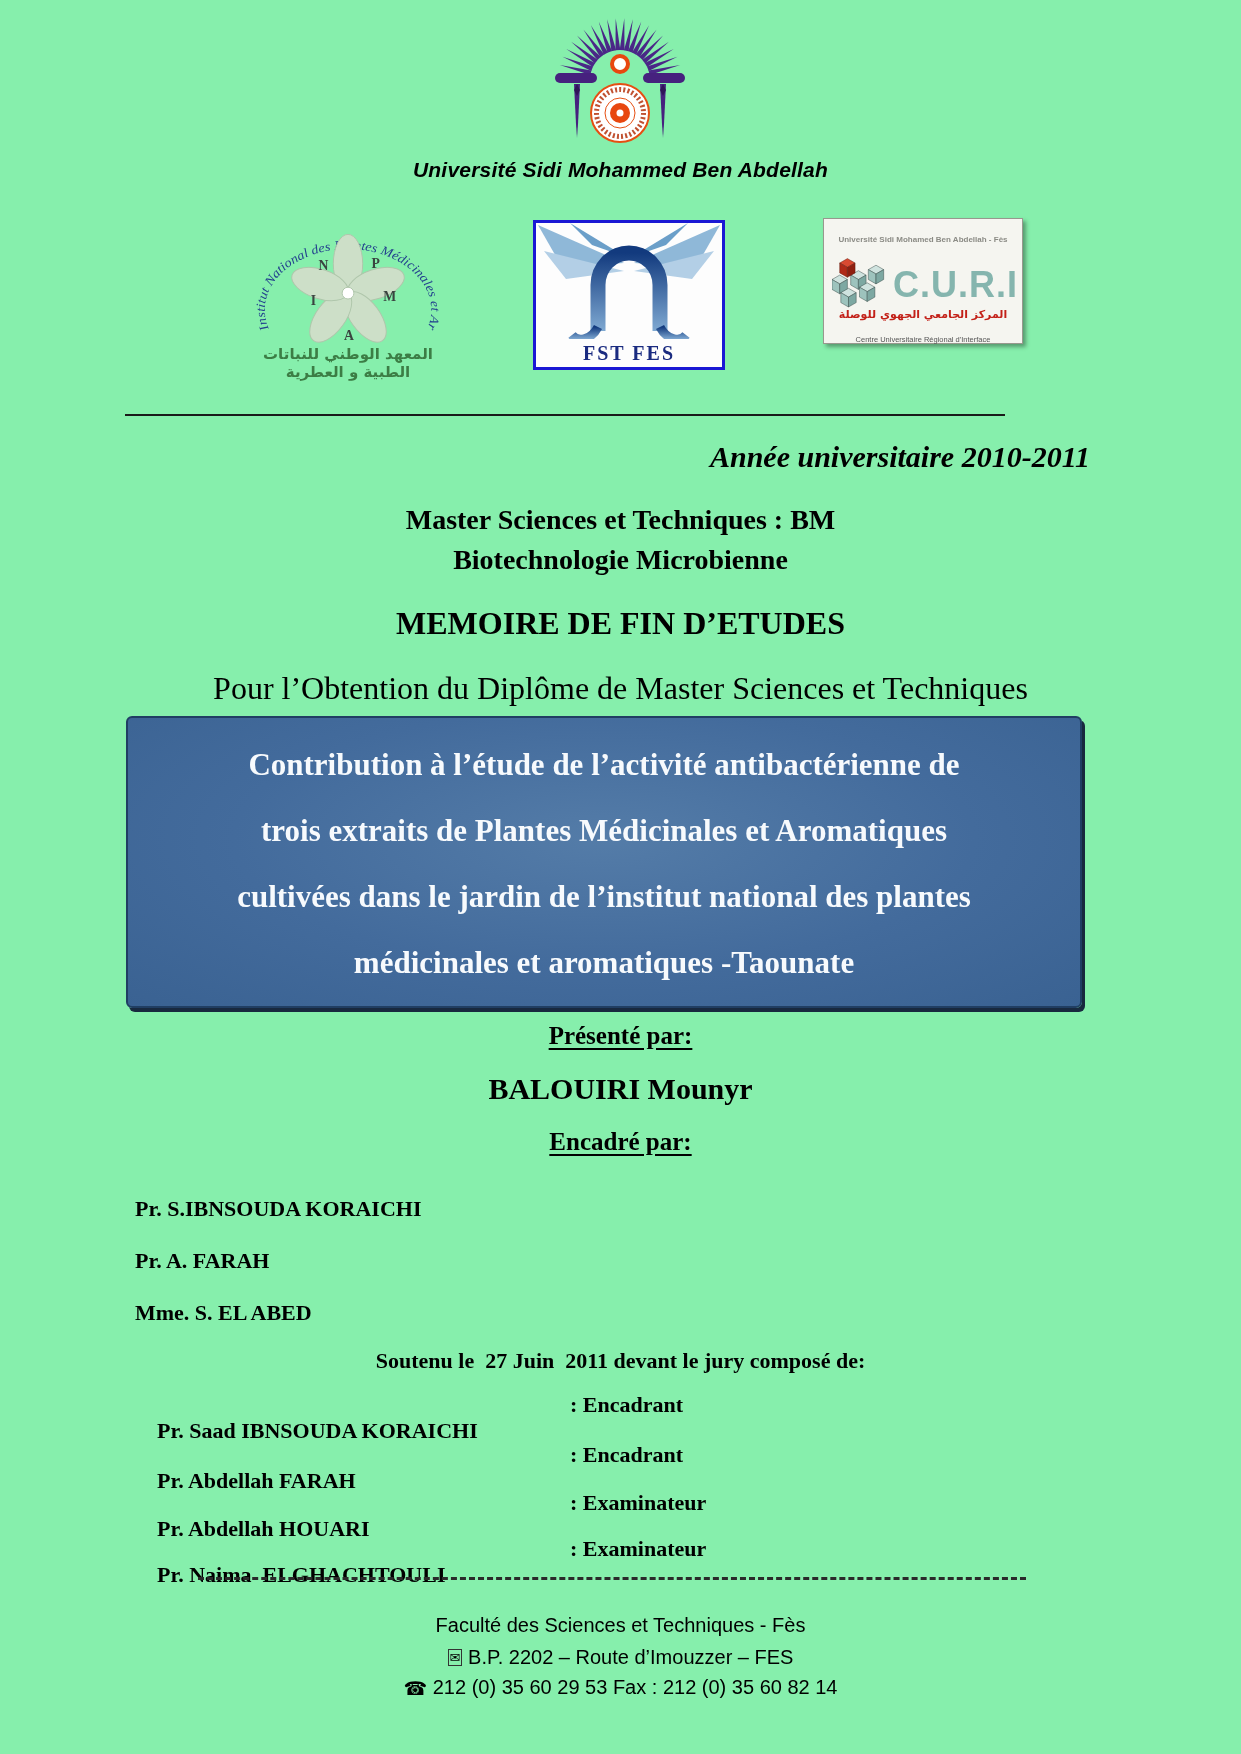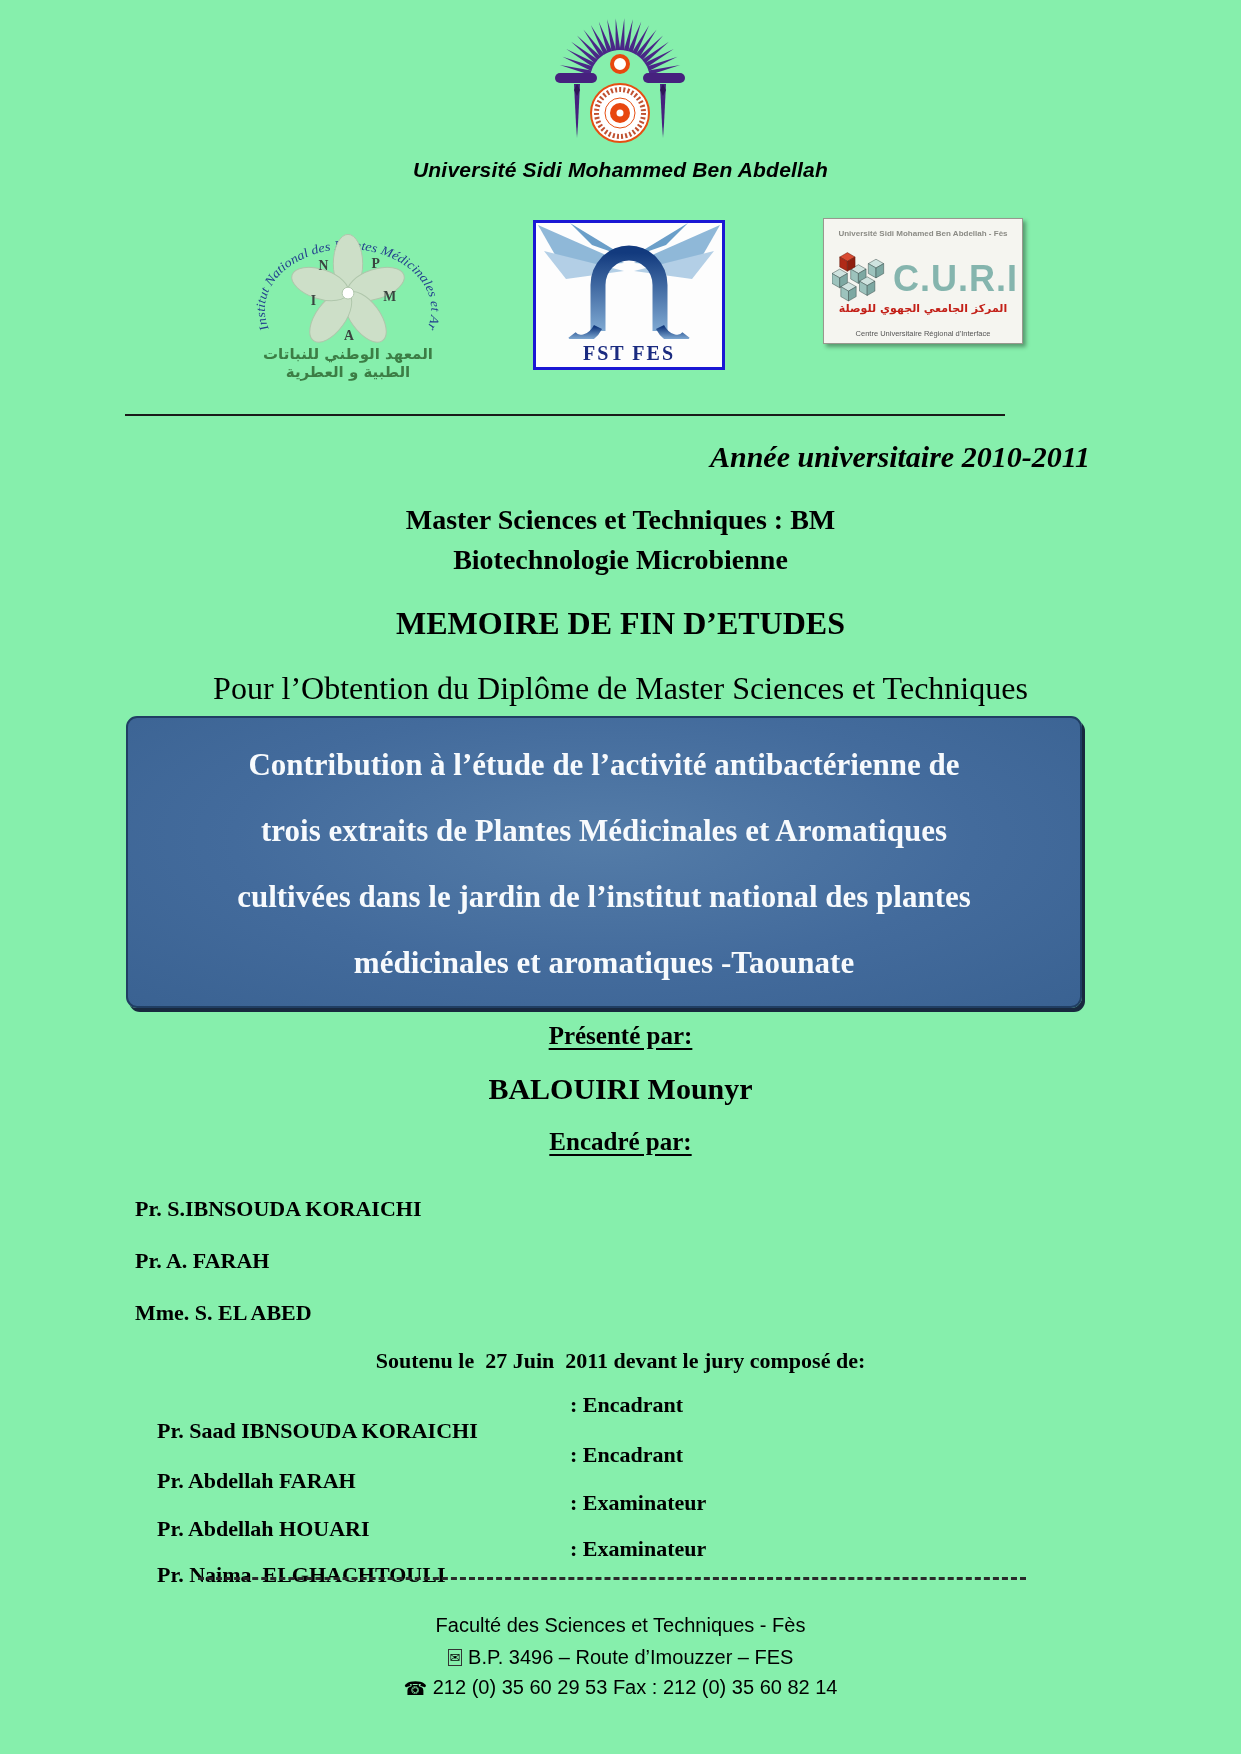--- a/index.html
+++ b/index.html
@@ -23,42 +23,42 @@
     font-size:15px; font-weight:bold; color:#3c7d45; font-family:"DejaVu Sans", sans-serif; }
   .ring-text { font-size:13px; font-style:italic; fill:#23418e; font-family:"Liberation Serif", serif; }
   .flower-letter { font-size:14px; font-weight:bold; fill:#3a4440; font-family:"Liberation Serif", serif; }
 
   .fst { left:533px; top:220px; width:186px; height:144px; border:3px solid #1a18d4; background:#fdfdfd; }
   .fst-label { position:absolute; left:0; bottom:2px; width:100%; text-align:center;
     font-size:20px; font-weight:bold; color:#1a2b80; letter-spacing:2px; }
 
   .curi { left:823px; top:218px; width:198px; height:124px; background:#f5f5f0;
     border:1px solid #98988e; box-shadow:3px 3px 4px rgba(0,0,0,0.35); }
-  .curi-header { margin-top:10px; text-align:center; font-family:"Liberation Sans", sans-serif;
+  .curi-header { margin-top:16px; text-align:center; font-family:"Liberation Sans", sans-serif;
     font-size:8px; font-weight:bold; color:#8b8b85; white-space:nowrap; overflow:hidden; }
   .curi-mid { display:flex; align-items:center; margin:2px 4px 0 8px; }
   .curi-acronym { font-family:"Liberation Sans", sans-serif; font-size:36px; font-weight:bold;
     color:#85b5ae; letter-spacing:1px; margin-left:6px; }
   .curi-arabic { text-align:center; font-size:11px; font-weight:bold; color:#c32018;
     margin-top:-16px; font-family:"DejaVu Sans", sans-serif; }
   .curi-caption { text-align:center; font-family:"Liberation Sans", sans-serif;
     font-size:7.5px; color:#555; margin-top:14px; }
 
   
   .top-rule { left:125px; top:414px; width:880px; border-top:2px solid #1a1a1a; }
   .annee { top:440px; left:0; width:1090px; text-align:right; position:absolute;
     font-size:30px; font-weight:bold; font-style:italic; }
   .master { top:504px; font-size:28px; font-weight:bold; }
   .biotech { top:544px; font-size:28px; font-weight:bold; }
   .memoire { top:605px; font-size:32px; font-weight:bold; }
   .obtention { top:670px; font-size:32px; }
 
   
   .title-box { left:126px; top:716px; width:952px; height:288px;
-    border-radius:11px; border:2px solid #203e63;
+    border-radius:6px; border:2px solid #203e63;
     background:radial-gradient(ellipse at 50% 42%, #547ca8 0%, #436b9c 55%, #3a6292 100%);
     box-shadow:3px 4px 0 #18293f; }
   .title-box .line { height:66px; line-height:66px; text-align:center;
     font-size:31px; font-weight:bold; color:#f7fafd; }
   .title-box .line:first-child { margin-top:14px; }
 
   
   .presente { top:1022px; font-size:25px; font-weight:bold; }
   .presente span, .encadre span { text-decoration:underline; text-underline-offset:4px; }
   .author { top:1072px; font-size:30px; font-weight:bold; }
@@ -250,20 +250,20 @@
   </div>
   <div class="jury-row jury-3">
     <span>Pr. Naima  ELGHACHTOULI</span>
     <span class="jury-role">: Examinateur</span>
   </div>
 
   <div class="abs dash-rule"></div>
   <div class="centered footer-line f1">Faculté des Sciences et Techniques -  Fès</div>
   <div class="centered footer-line f2">
     <span class="glyph env">✉</span>
-    <span>B.P. 3496 – Route d’Imouzzer – FES</span>
+    <span>B.P. 2202 – Route d’Imouzzer – FES</span>
   </div>
   <div class="centered footer-line f3">
     <span class="glyph">☎</span>
     <span>212 (0) 35 60 29 53  Fax : 212 (0) 35 60 82 14</span>
   </div>
 
 </div>
 
 </body></html>

